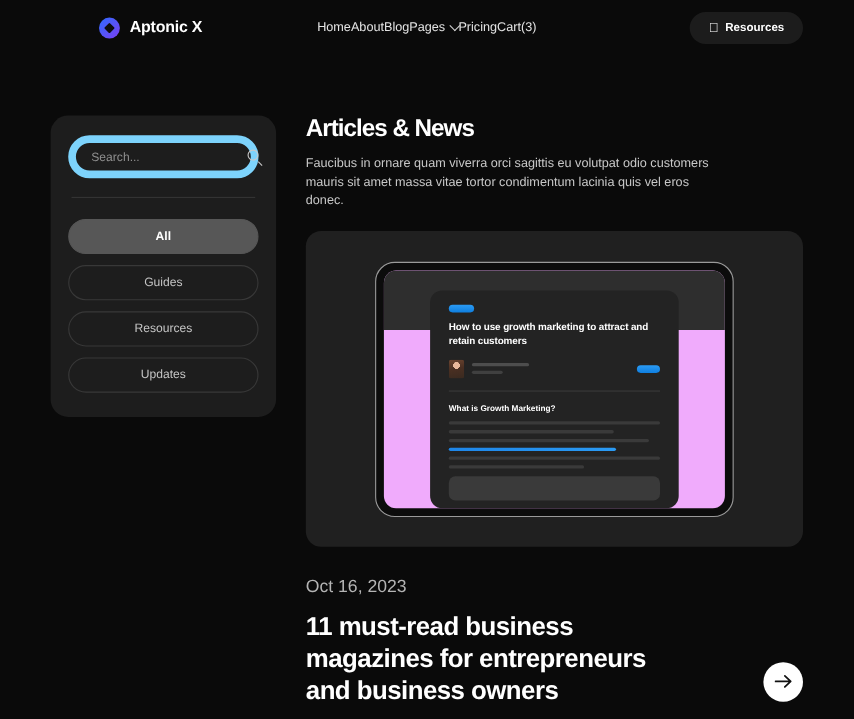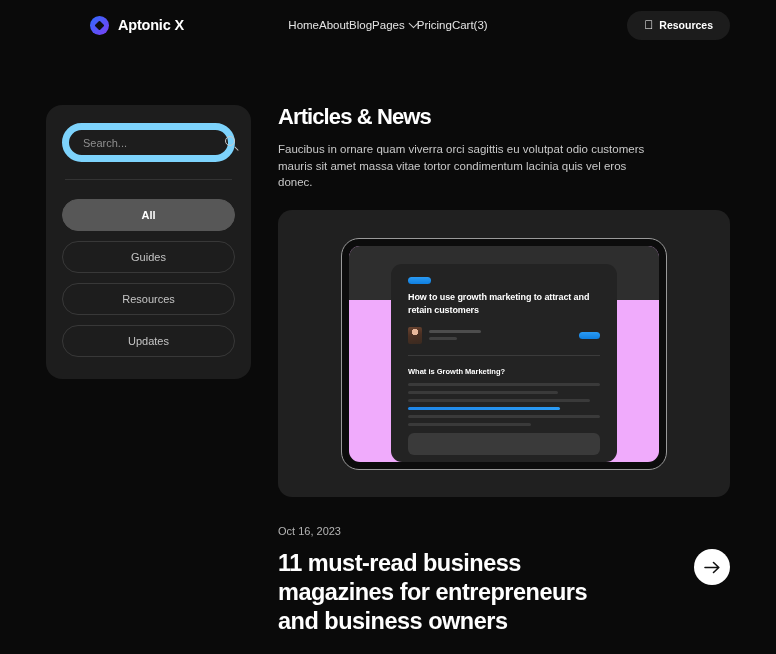--- a/index.html
+++ b/index.html
@@ -301,25 +301,26 @@
   .block-box {
     height: 22px;
     border-radius: 6px;
     background: #3a3a3a;
     margin-top: 7px;
   }
 
   
   .post-date {
     color: #b4b4b4;
-    font-size: 11px;
+    font-size: 16px;
     margin-top: 28px;
   }
   .post-row {
     display: flex;
+    align-items: flex-end;
     justify-content: space-between;
     gap: 20px;
     margin-top: 12px;
   }
   .post-title {
     color: #ffffff;
     font-size: 23.5px;
     font-weight: bold;
     line-height: 1.23;
     letter-spacing: -0.5px;

